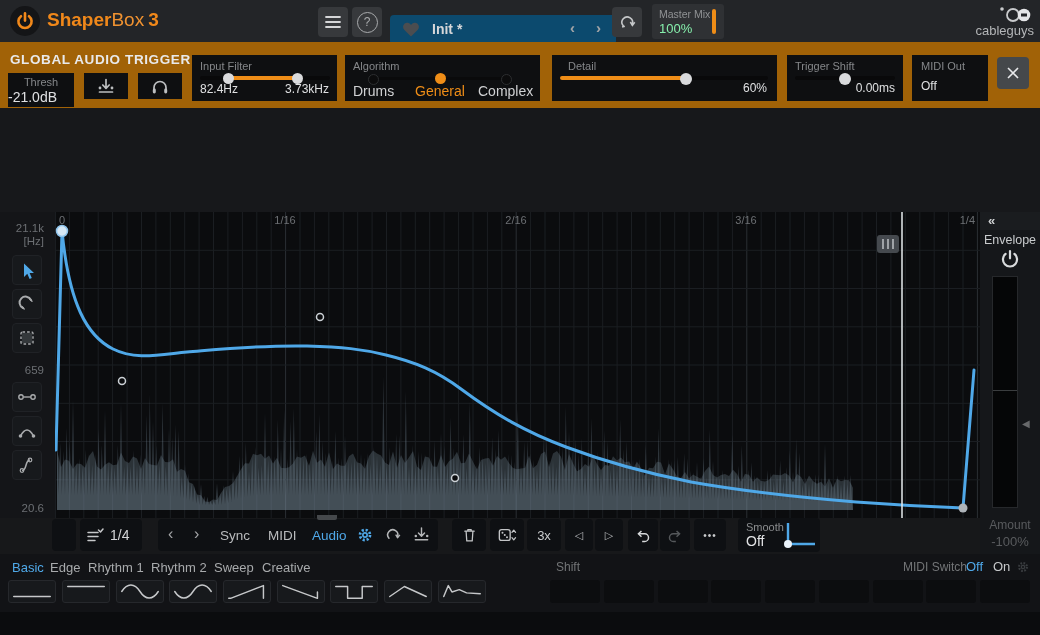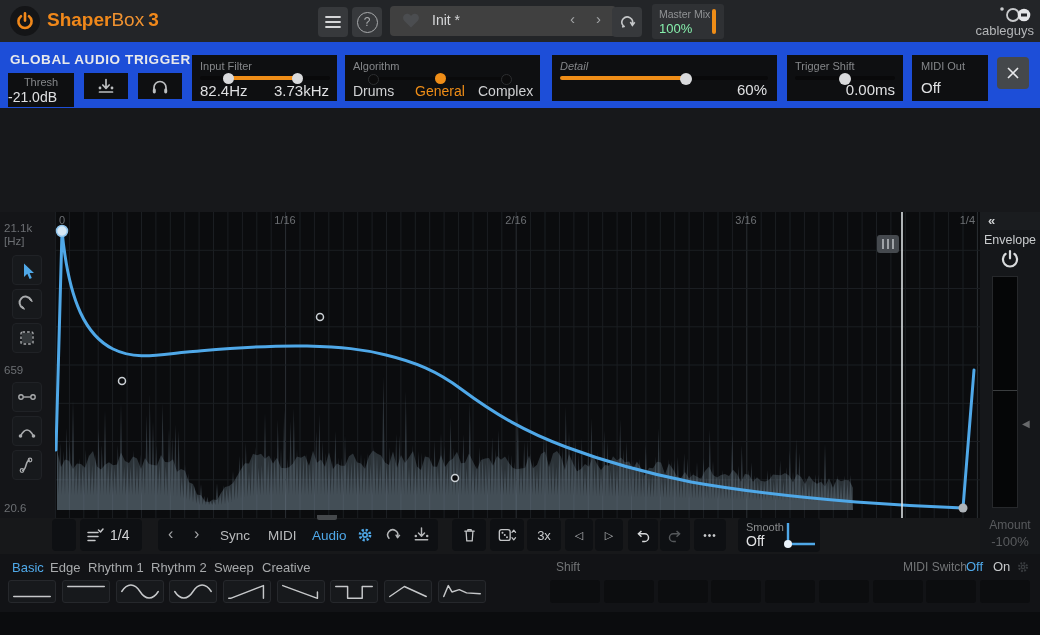--- a/index.html
+++ b/index.html
@@ -7,40 +7,40 @@
        font-family:"Liberation Sans",sans-serif;color:#ddd;-webkit-font-smoothing:antialiased;}
   .a{position:absolute;}
   .row{position:absolute;left:0;width:1040px;}
   
   .topbar{top:0;height:42px;background:#232528;}
   .tbtn{position:absolute;top:7px;width:30px;height:30px;background:#37393c;border:none;border-radius:4px;
         display:flex;align-items:center;justify-content:center;cursor:pointer;padding:0;}
   .logo1{color:#f0881a;font-weight:bold;font-size:19px;}
   .logo2{color:#ef9231;font-weight:normal;font-size:19px;}
   .logo3{color:#f0881a;font-weight:bold;font-size:19px;margin-left:4px;}
-  .presetbox{position:absolute;left:390px;top:6px;width:226px;height:30px;background:#404040;border-radius:4px;}
+  .presetbox{position:absolute;left:390px;top:15px;width:226px;height:30px;background:#0c4a6e;border-radius:4px;font-weight:bold;}
   .pnav{position:absolute;top:4px;font-size:15px;color:#a3a5a7;cursor:pointer;}
   .mm{position:absolute;left:652px;top:4px;width:72px;height:35px;background:#2f3134;border-radius:3px;}
   
-  .trigbar{top:42px;height:66px;background:#1d4ed8;border-bottom:2px solid #101113;}
+  .trigbar{top:42px;height:66px;background:#a16207;border-bottom:2px solid #101113;}
   .tbox{position:absolute;background:#0e0f11;border-radius:0;}
   .lbl{position:absolute;font-size:11px;color:#85878a;white-space:nowrap;}
-  .val{position:absolute;font-size:15px;color:#dfe0e2;white-space:nowrap;}
+  .val{position:absolute;font-size:12px;color:#dfe0e2;white-space:nowrap;}
   .track{position:absolute;height:4px;background:#09090a;border-radius:2px;}
   .knob{position:absolute;width:11px;height:11px;border-radius:50%;background:#d9dadc;}
   .algopt{position:absolute;font-size:14px;color:#d0d1d3;cursor:pointer;}
   
   .waverow{top:108px;height:104px;background:#17181b;}
   .wpanel{position:absolute;top:112px;height:84px;background:#0a0b0d;border-radius:4px;}
   .scroll{position:absolute;top:199px;height:7px;background:#515457;border-radius:3.5px;}
   
   .editor{top:212px;height:306px;background:#141518;}
   .toolbtn{position:absolute;left:12px;width:30px;height:30px;background:#17191c;border:1px solid #202226;
            border-radius:4px;display:flex;align-items:center;justify-content:center;cursor:pointer;box-sizing:border-box;}
-  .freq{position:absolute;right:996px;width:40px;font-size:11.5px;color:#6c6f73;}
+  .freq{position:absolute;right:996px;width:40px;text-align:right;font-size:11.5px;color:#6c6f73;}
   .tlab{position:absolute;top:2px;font-size:11px;color:#6c6f73;}
   
   .rpanel{position:absolute;left:980px;top:212px;width:60px;height:344px;background:#15171a;}
   
   .toolbar{top:518px;left:0;width:980px;height:36px;background:#17181a;position:absolute;}
   .gbox{position:absolute;top:1px;height:32px;background:#0e1013;border-radius:4px;}
   .mode{position:absolute;top:9px;font-size:13.5px;color:#b9bbbd;cursor:pointer;}
   .cbtn{position:absolute;top:1px;width:30px;height:32px;background:#0e1013;border-radius:4px;border:none;
         display:flex;align-items:center;justify-content:center;cursor:pointer;color:#b9bbbd;padding:0;}
   
@@ -145,21 +145,21 @@
       <div class="a" style="left:28px;top:22px;width:136px;height:2.5px;background:#0a0a0b;"></div>
       <div class="a" style="left:23px;top:18.5px;width:9px;height:9px;border-radius:50%;background:#0c0c0d;border:1px solid #2c2e30;"></div>
       <div class="a" style="left:90px;top:17.5px;width:11px;height:11px;border-radius:50%;background:#ef8d17;"></div>
       <div class="a" style="left:156px;top:18.5px;width:9px;height:9px;border-radius:50%;background:#0c0c0d;border:1px solid #2c2e30;"></div>
       <div class="algopt" style="left:8px;top:28px;">Drums</div>
       <div class="algopt" style="left:70px;top:28px;color:#ef8d17;">General</div>
       <div class="algopt" style="left:133px;top:28px;">Complex</div>
     </div>
 
     <div class="tbox" style="left:552px;top:13px;width:225px;height:46px;">
-      <div class="lbl" style="left:8px;top:5px;font-style:italic;">Detail</div>
+      <div class="lbl" style="left:16px;top:5px;">Detail</div>
       <div class="track" style="left:8px;top:21px;width:208px;"></div>
       <div class="a" style="left:8px;top:21px;width:126px;height:4px;background:#ef8d17;border-radius:2px;"></div>
       <div class="knob" style="left:128px;top:17.5px;width:12px;height:12px;"></div>
       <div class="val" style="right:10px;top:26px;">60%</div>
     </div>
 
     <div class="tbox" style="left:787px;top:13px;width:116px;height:46px;">
       <div class="lbl" style="left:8px;top:5px;">Trigger Shift</div>
       <div class="track" style="left:8px;top:21px;width:100px;"></div>
       <div class="knob" style="left:52px;top:17.5px;width:12px;height:12px;"></div>

